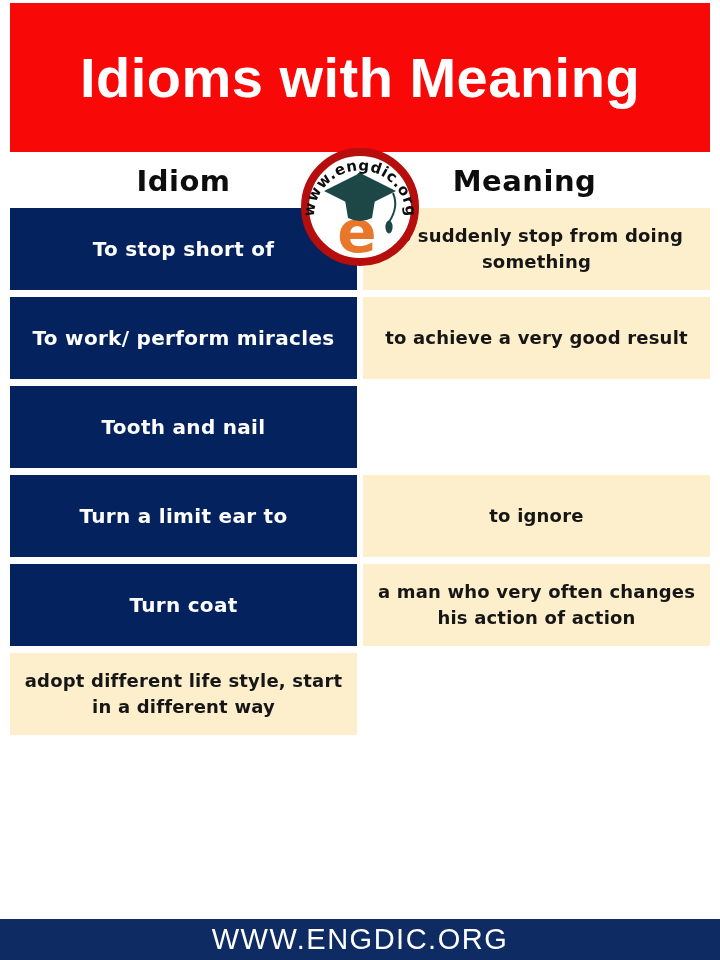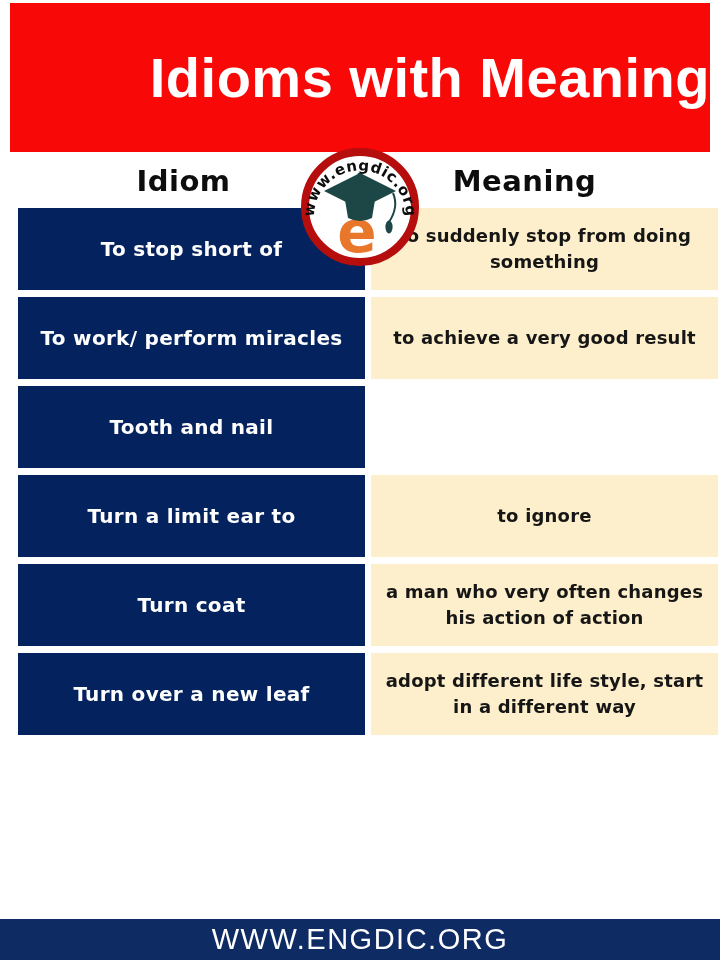--- a/index.html
+++ b/index.html
@@ -3,38 +3,38 @@
 <meta charset="utf-8">
 <style>
   html,body{margin:0;padding:0;background:#ffffff;}
   .canvas{
     position:relative;width:720px;height:960px;background:#ffffff;
     overflow:hidden;font-family:"DejaVu Sans","Liberation Sans",sans-serif;
   }
   
   .banner{
     position:absolute;left:10px;top:3px;width:700px;height:149px;
-    background:#f90808;display:flex;align-items:center;justify-content:flex-end;
+    background:#f90808;display:flex;align-items:center;justify-content:center;
   }
   .banner h1{
     margin:0;color:#ffffff;font-size:56px;font-weight:bold;
     letter-spacing:0.5px;font-family:"Liberation Sans",sans-serif;
   }
   
   .col-header{
     position:absolute;top:152px;height:58px;display:flex;
     align-items:center;justify-content:center;
     color:#0d0d0d;font-size:29px;font-weight:bold;letter-spacing:0.5px;
   }
   .col-header.left{left:10px;width:347px;}
   .col-header.right{left:351px;width:347px;}
   
   .table{
     position:absolute;left:10px;top:208px;width:700px;
-    display:flex;flex-direction:column;gap:7px;margin-left:8px;
+    display:flex;flex-direction:column;gap:7px;
   }
   .row{display:flex;gap:6px;height:82px;}
   .cell{
     display:flex;align-items:center;justify-content:center;
     text-align:center;box-sizing:border-box;padding:4px 14px;
   }
   .cell.idiom{
     width:347px;background:#04235e;color:#fefefe;
     font-size:20px;font-weight:bold;letter-spacing:0.3px;
   }
@@ -105,23 +105,20 @@
       <div class="cell idiom">
           <span>Turn coat</span>
         </div>
       <div class="cell meaning">
           <span>a man who very often changes his action of action</span>
         </div>
     </div>
 
 
     <div class="row">
-      <div class="cell idiom">
-          <span>Turn over a new leaf</span>
-        </div>
       <div class="cell meaning">
           <span>adopt different life style, start in a different way</span>
         </div>
     </div>
   </div>
 
   <div class="logo">
     <svg width="120" height="122" viewBox="0 0 120 122">
       <circle cx="60" cy="61" r="55" fill="#ffffff" stroke="#b60d0d" stroke-width="8"></circle>
 

